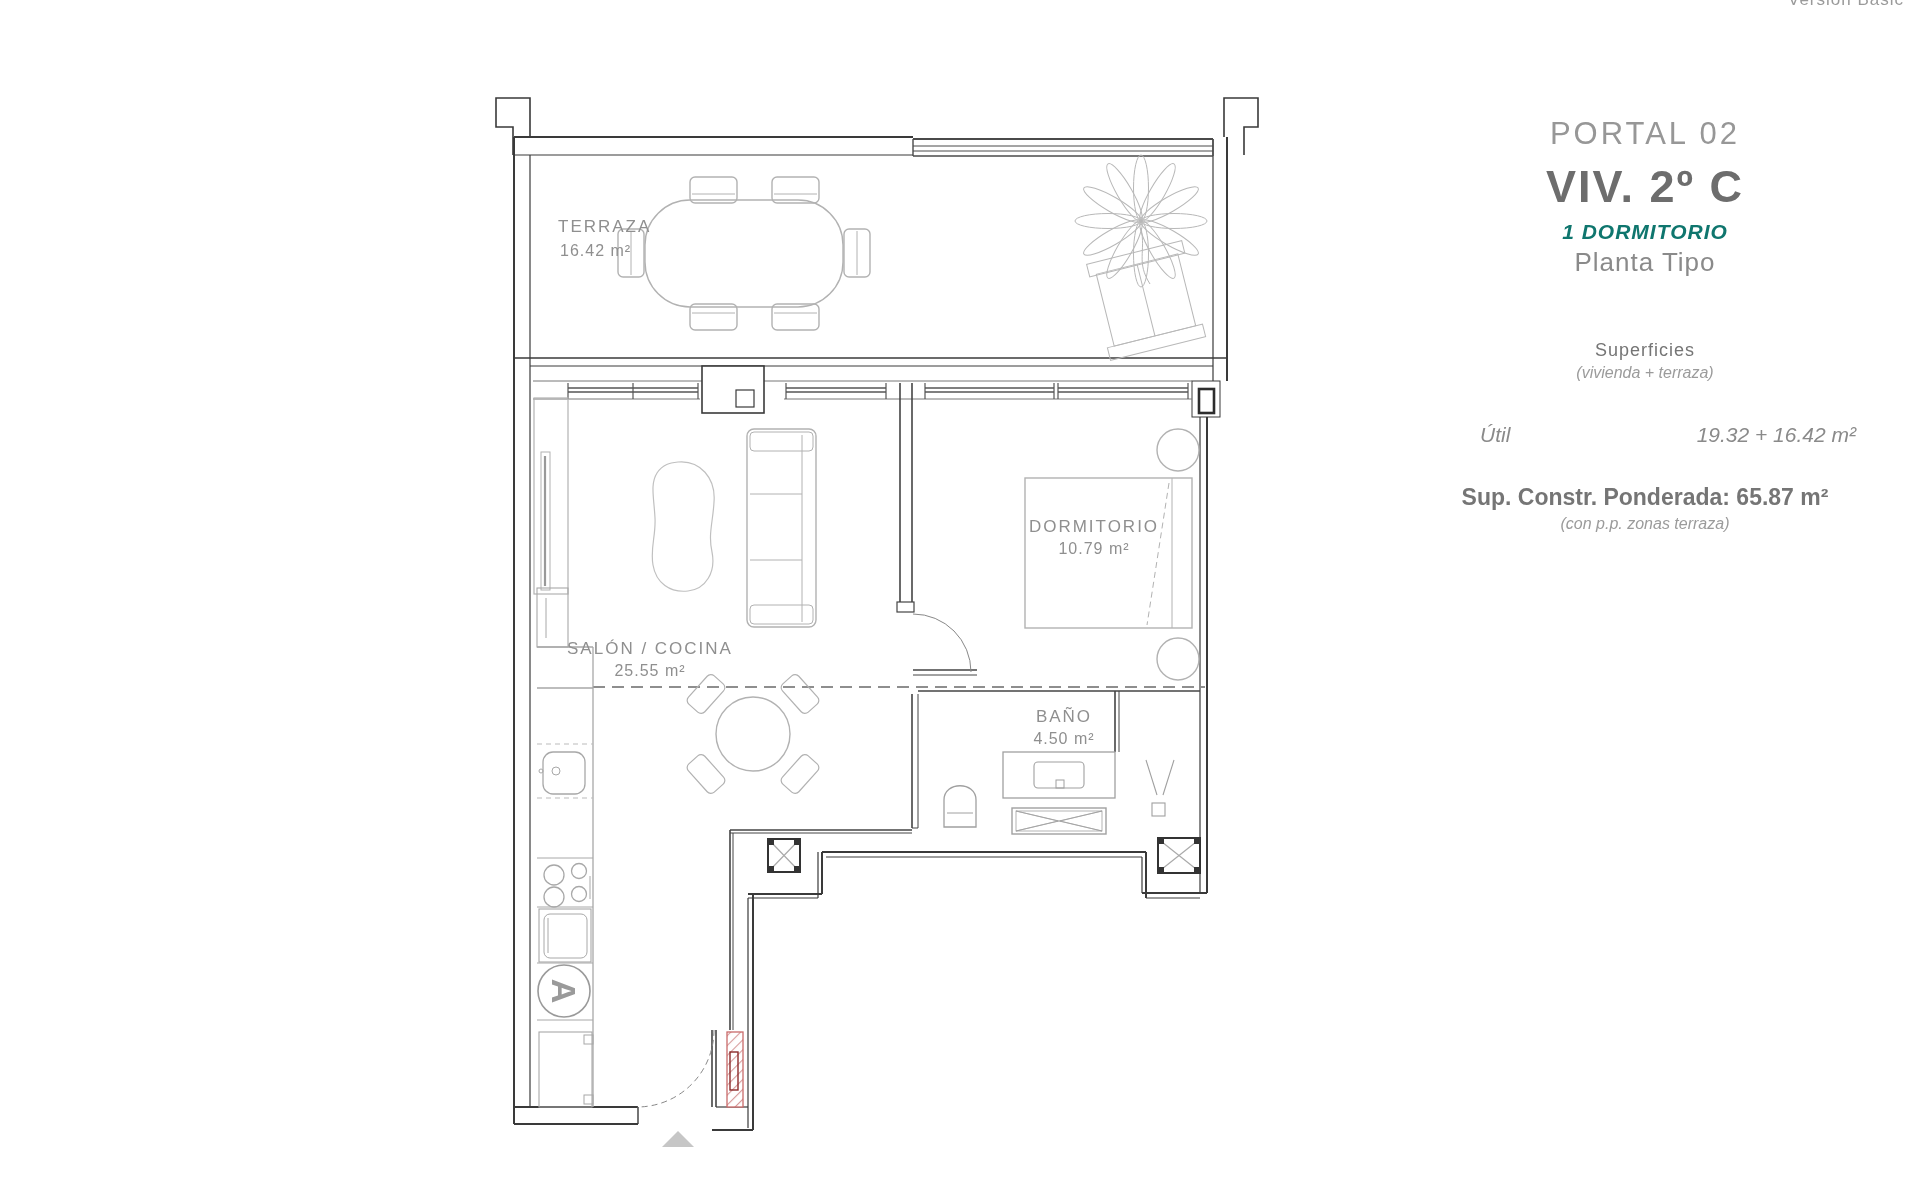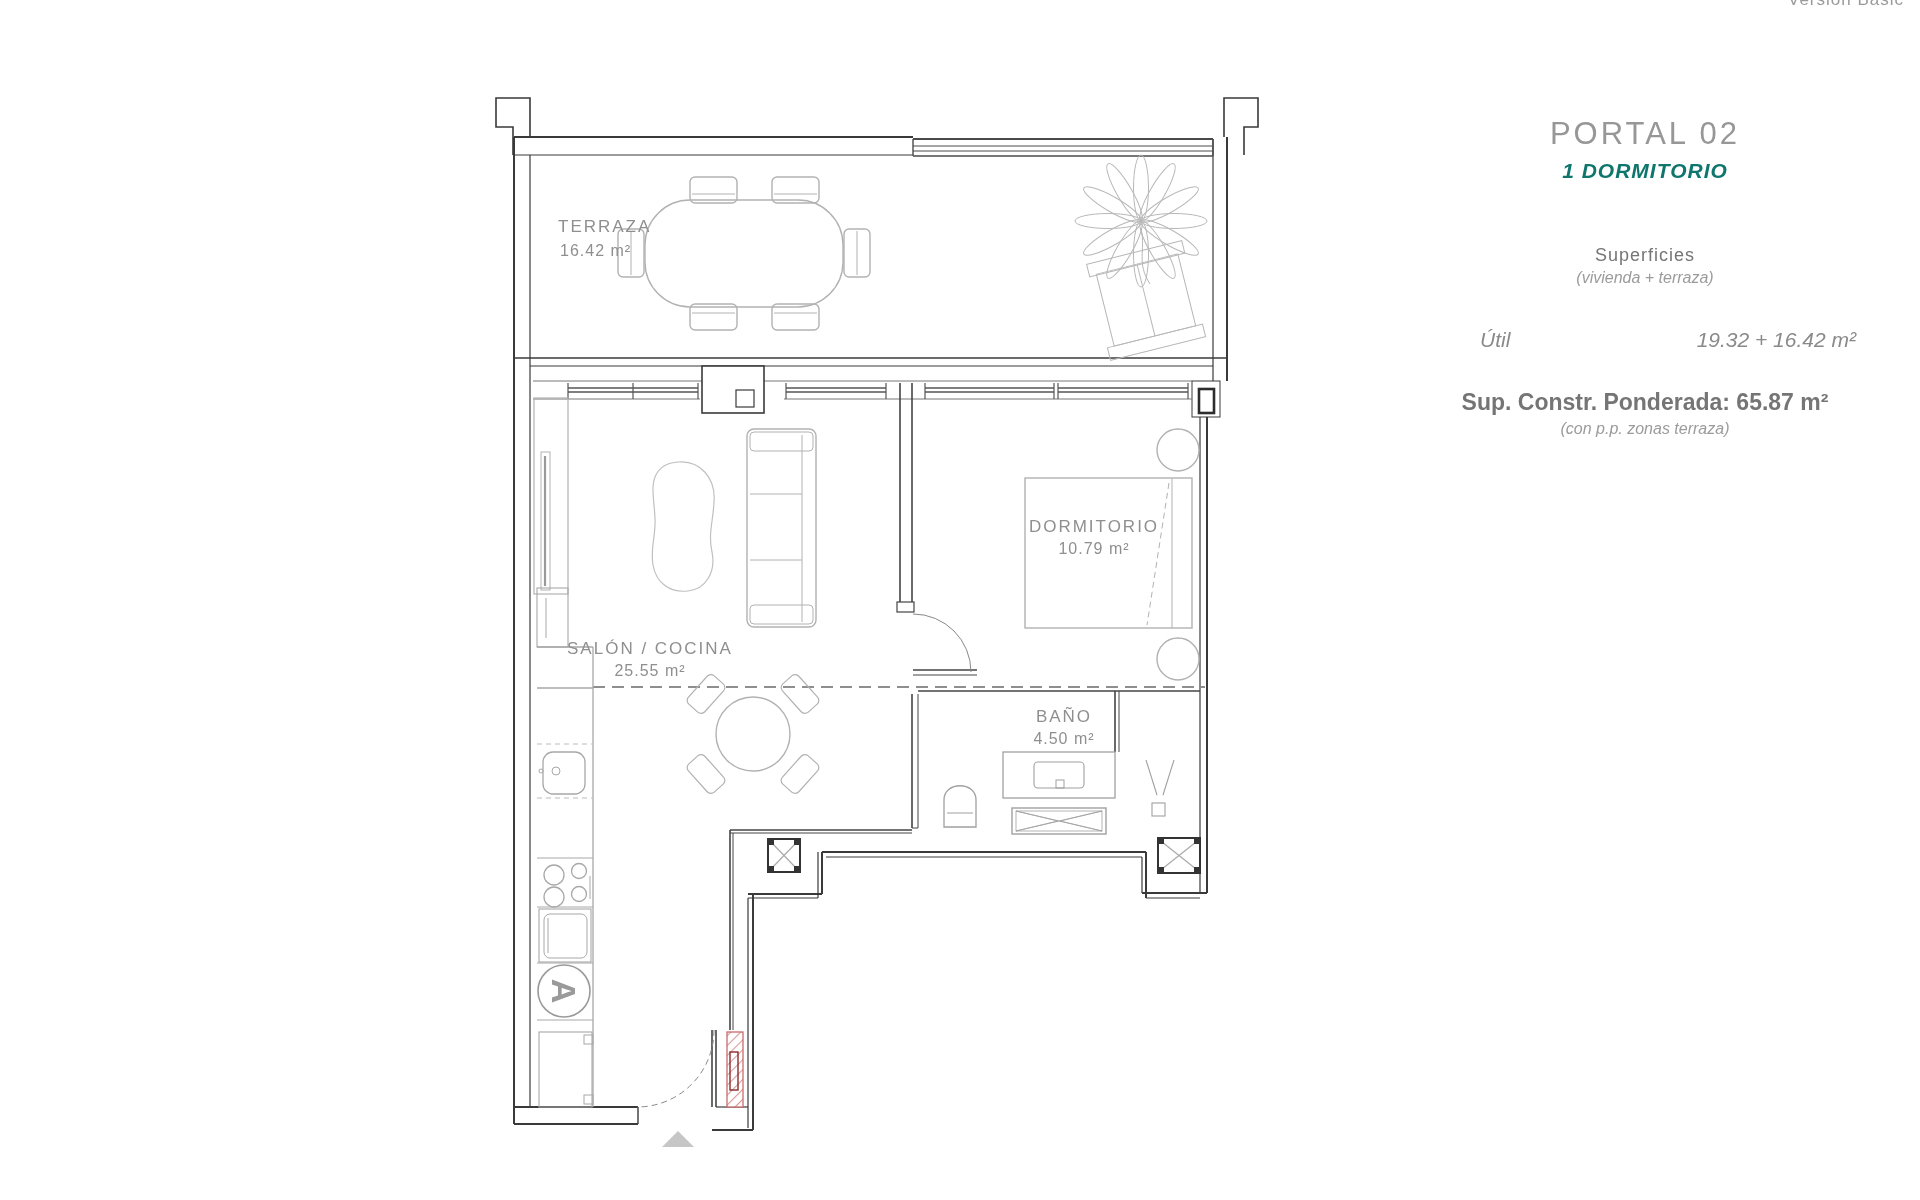--- a/index.html
+++ b/index.html
@@ -318,21 +318,23 @@
 
       <text class="room-name" x="1064" y="722" text-anchor="middle">BAÑO</text>
       <text class="room-area" x="1064" y="744" text-anchor="middle">4.50 m²</text>
     </g>
   </svg>
 
   <div class="version-note">*Versión Basic</div>
 
   <div class="panel">
     <div class="portal">PORTAL 02</div>
+    <div class="unit">VIV. 2º C</div>
     <div class="apt-type">1 DORMITORIO</div>
+    <div class="floor-type">Planta Tipo</div>
 
     <div class="s-title">Superficies</div>
     <div class="s-sub">(vivienda + terraza)</div>
 
     <div class="s-rows">
       <div class="s-row">
         <span>Útil</span>
         <span>19.32 + 16.42 m²</span>
       </div>
     </div>

